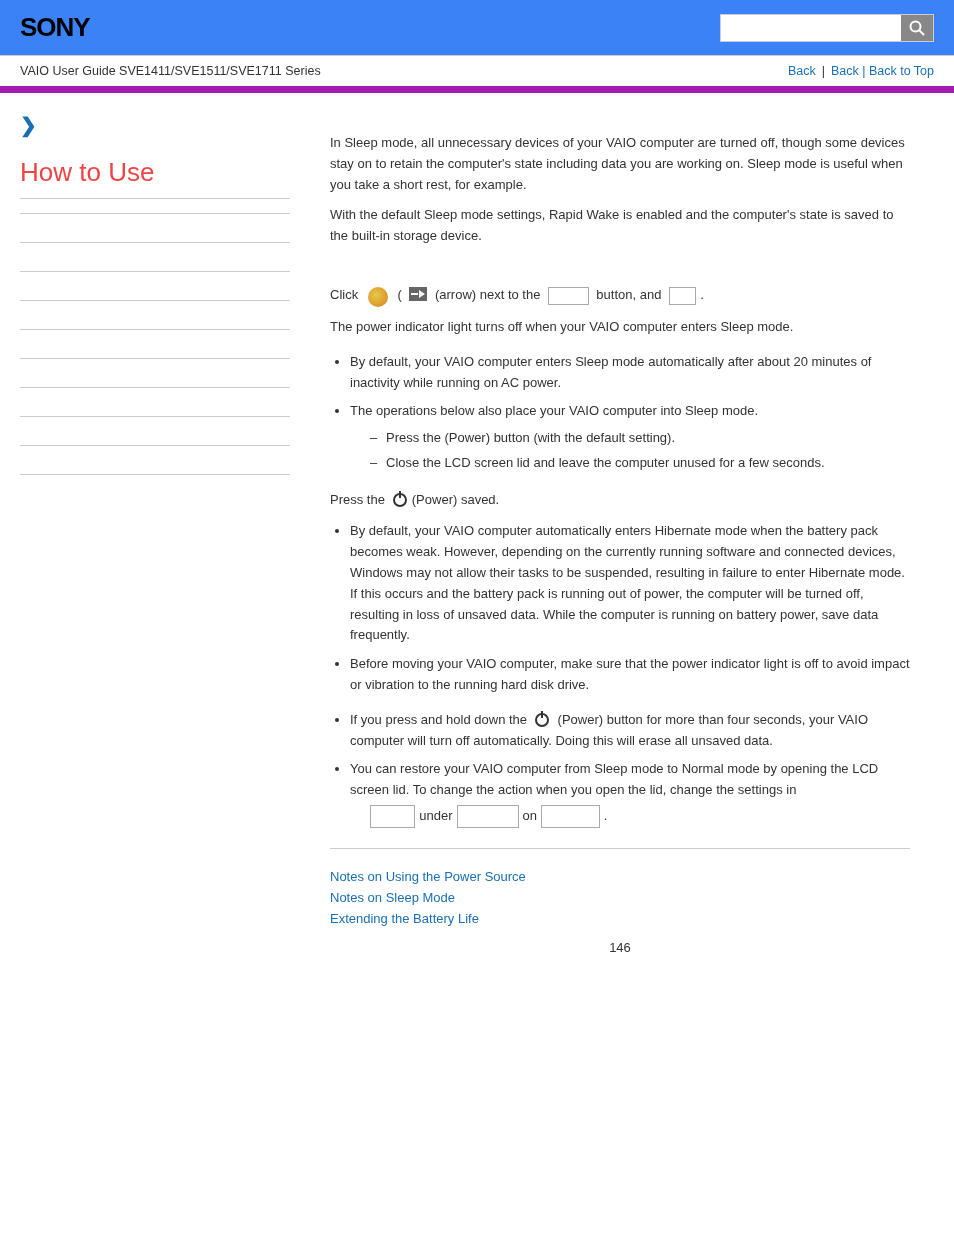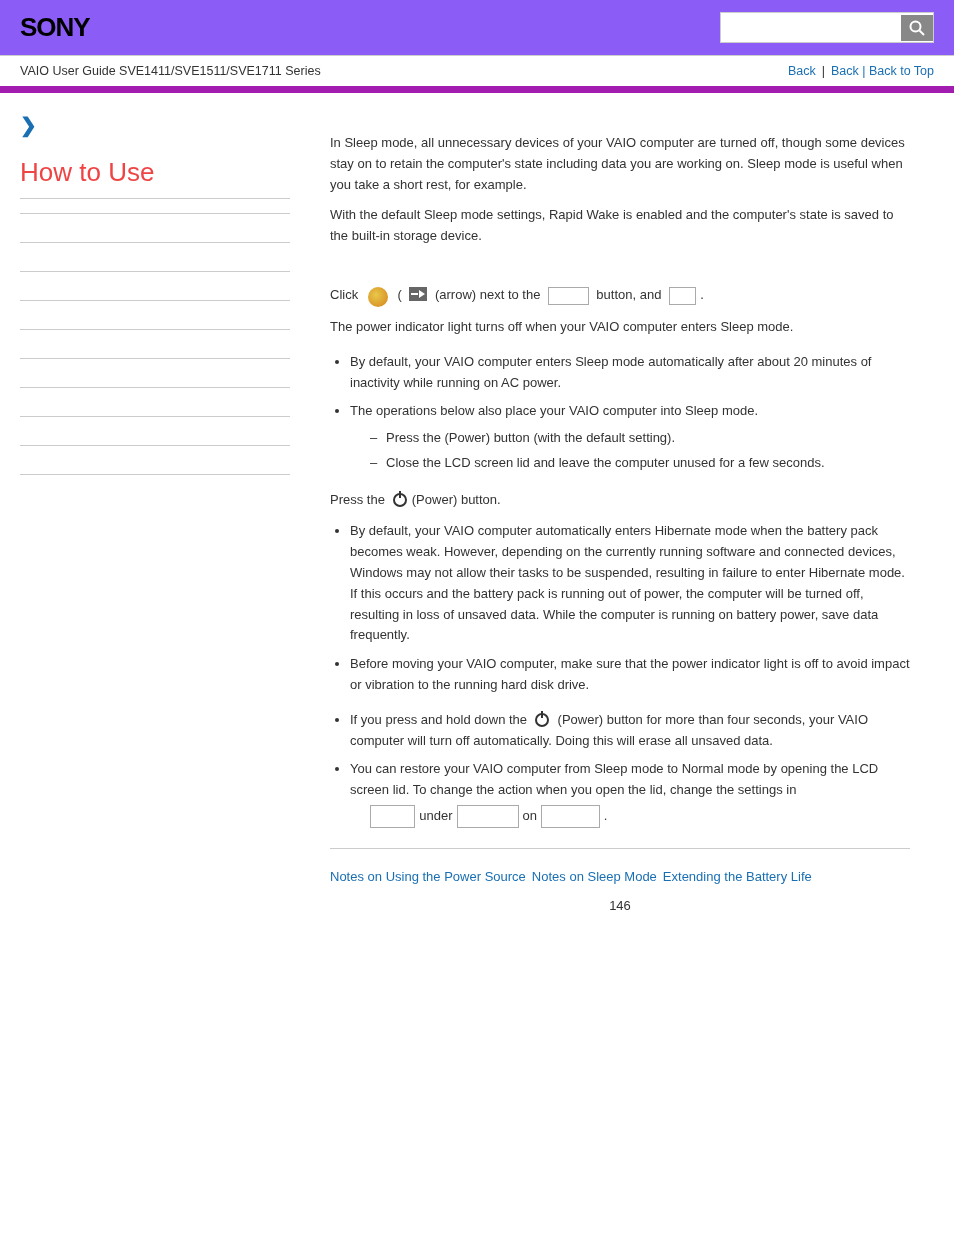--- a/index.html
+++ b/index.html
@@ -8,24 +8,25 @@
       font-size: 13px;
       color: #333;
       background: #fff;
       width: 954px;
       min-height: 1235px;
     }
 
     
     .header {
       display: flex;
+      align-items: center;
       justify-content: space-between;
       padding: 12px 20px;
       border-bottom: 1px solid #ccc;
-      background: #8b5cf6;
+      background: #3b82f6;
     }
     .sony-logo {
       font-size: 26px;
       font-weight: 900;
       letter-spacing: -1px;
       color: #000;
       font-family: 'Arial Black', Arial, sans-serif;
     }
     .search-box {
       display: flex;
@@ -204,21 +205,21 @@
     .divider-line {
       border: none;
       border-top: 1px solid #ccc;
       margin: 20px 0;
     }
 
     
     .footer-links {
       margin-top: 10px;
       display: flex;
-      flex-direction: row;
+      flex-direction: column;
       gap: 6px;
     }
     .footer-link {
       color: #1a6fb3;
       font-size: 13px;
       text-decoration: none;
       cursor: pointer;
     }
     .page-number {
       text-align: center;
@@ -321,21 +322,21 @@
             <br>
           </li>
           <li>Close the LCD screen lid and leave the computer unused for a few seconds.</li>
         </ul>
       </li>
     </ul>
 
     <div class="press-instruction">
       <span>Press the</span>&nbsp;
       <span class="power-icon"></span>
-      <span>(Power) button.</span>
+      <span>(Power) saved.</span>
     </div>
 
     <ul class="bullet-list">
       <li>By default, your VAIO computer automatically enters Hibernate mode when the battery pack becomes weak. However, depending on the currently running software and connected devices, Windows may not allow their tasks to be suspended, resulting in failure to enter Hibernate mode. If this occurs and the battery pack is running out of power, the computer will be turned off, resulting in loss of unsaved data. While the computer is running on battery power, save data frequently.</li>
       <li>Before moving your VAIO computer, make sure that the power indicator light is off to avoid impact or vibration to the running hard disk drive.</li>
     </ul>
 
     <ul class="bullet-list">
       <li>
         <span>If you press and hold down the&nbsp;</span>

